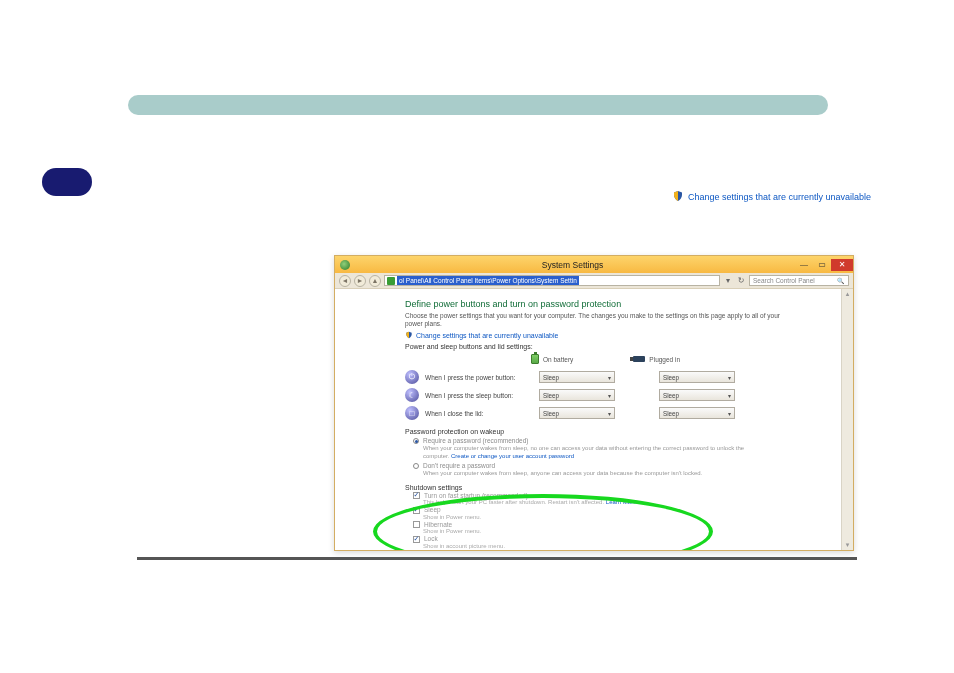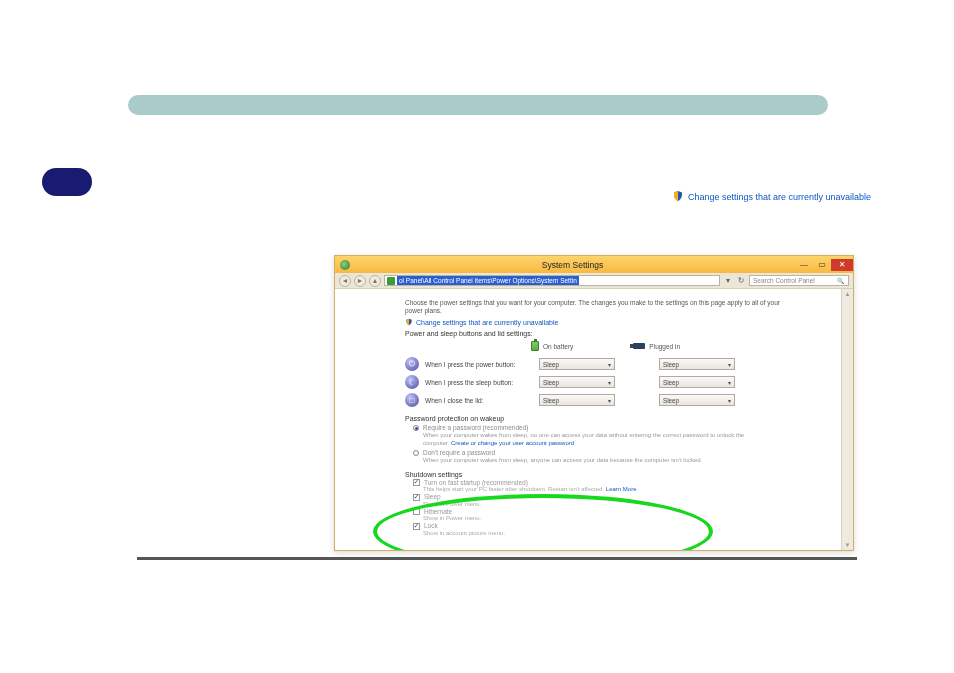--- a/index.html
+++ b/index.html
@@ -323,20 +323,21 @@
       <div class="addr-text">ol Panel\All Control Panel Items\Power Options\System Settin</div>
     </div>
     <div class="refresh">▾</div>
     <div class="go">↻</div>
     <div class="searchbox">
       <span>Search Control Panel</span>
     </div>
   </div>
 
   <div class="content">
+    <div class="heading1">Define power buttons and turn on password protection</div>
     <div class="desc">Choose the power settings that you want for your computer. The changes you make to the settings on this page apply to all of your power plans.</div>
     <div class="linky">
       <span class="shield-mini">
         <svg viewBox="0 0 24 24">
             <path fill="#2a56a3" d="M12 2l8 3v5c0 5-3.5 9.7-8 12-4.5-2.3-8-7-8-12V5l8-3z"></path>
             <path fill="#f3b21b" d="M12 2v20c-4.5-2.3-8-7-8-12V5l8-3z"></path>
           </svg>
       </span>
       <span>Change settings that are currently unavailable</span>
     </div>

